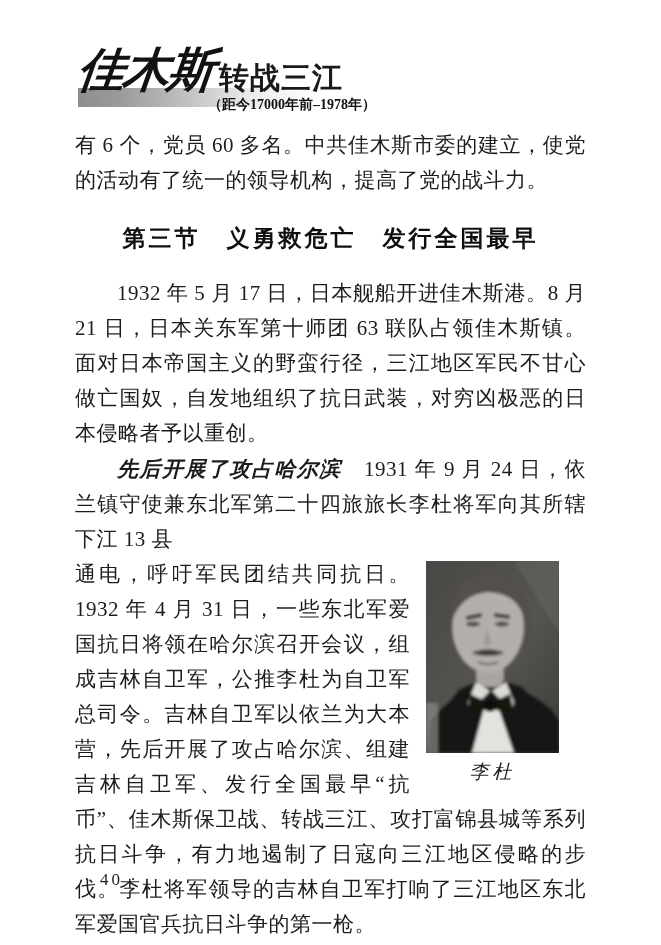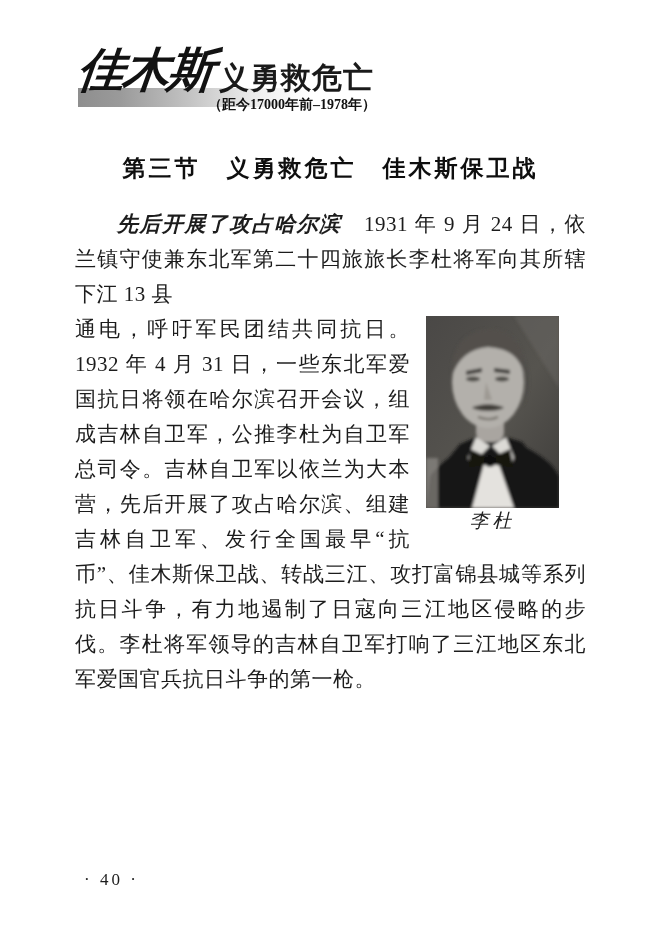--- a/index.html
+++ b/index.html
@@ -91,20 +91,21 @@
   .wrap-block::after { content: ""; display: block; clear: both; }
   .photo-figure {
     float: right;
     width: 133px;
     margin: 4px 27px 6px 16px;
   }
   .photo-frame { display: block; width: 133px; height: 192px; }
   .photo-figure figcaption {
     text-align: center;
     font-size: 19px;
+    margin-top: 6px;
     letter-spacing: 4px;
     font-style: italic;
     color: #222;
   }
 
   
   .page-number {
     position: absolute;
     left: 84px;
     top: 870px;
@@ -114,32 +115,34 @@
   }
 </style>
 </head>
 <body>
 
 <div class="page">
 
   <header class="logo">
     <div class="logo-line">
       <span class="calli">佳木斯</span>
-      <span class="logo-suffix">义勇救危亡</span>
+      <span class="logo-suffix">转战三江</span>
     </div>
     <div class="logo-bar">
       <span class="logo-subtitle">（距今17000年前–1978年）</span>
     </div>
   </header>
 
   <main class="content">
 
+    <p class="body-text">有 6 个，党员 60 多名。中共佳木斯市委的建立，使党的活动有了统一的领导机构，提高了党的战斗力。</p>
 
-    <h2 class="section-heading">第三节　义勇救危亡　佳木斯保卫战</h2>
+    <h2 class="section-heading">第三节　义勇救危亡　发行全国最早</h2>
 
+    <p class="body-text indent">1932 年 5 月 17 日，日本舰船开进佳木斯港。8 月 21 日，日本关东军第十师团 63 联队占领佳木斯镇。面对日本帝国主义的野蛮行径，三江地区军民不甘心做亡国奴，自发地组织了抗日武装，对穷凶极恶的日本侵略者予以重创。</p>
 
     <p class="body-text indent"><span class="lead">先后开展了攻占哈尔滨</span><span>　1931 年 9 月 24 日，依兰镇守使兼东北军第二十四旅旅长李杜将军向其所辖下江 13 县</span></p>
 
     <div class="wrap-block">
       <figure class="photo-figure">
         <svg class="photo-frame" viewBox="0 0 133 192" aria-hidden="true">
           <defs>
             <linearGradient id="pbg" x1="0" y1="0" x2="1" y2="1">
               <stop offset="0" stop-color="#4a4846"></stop>
               <stop offset="0.55" stop-color="#56544f"></stop>

